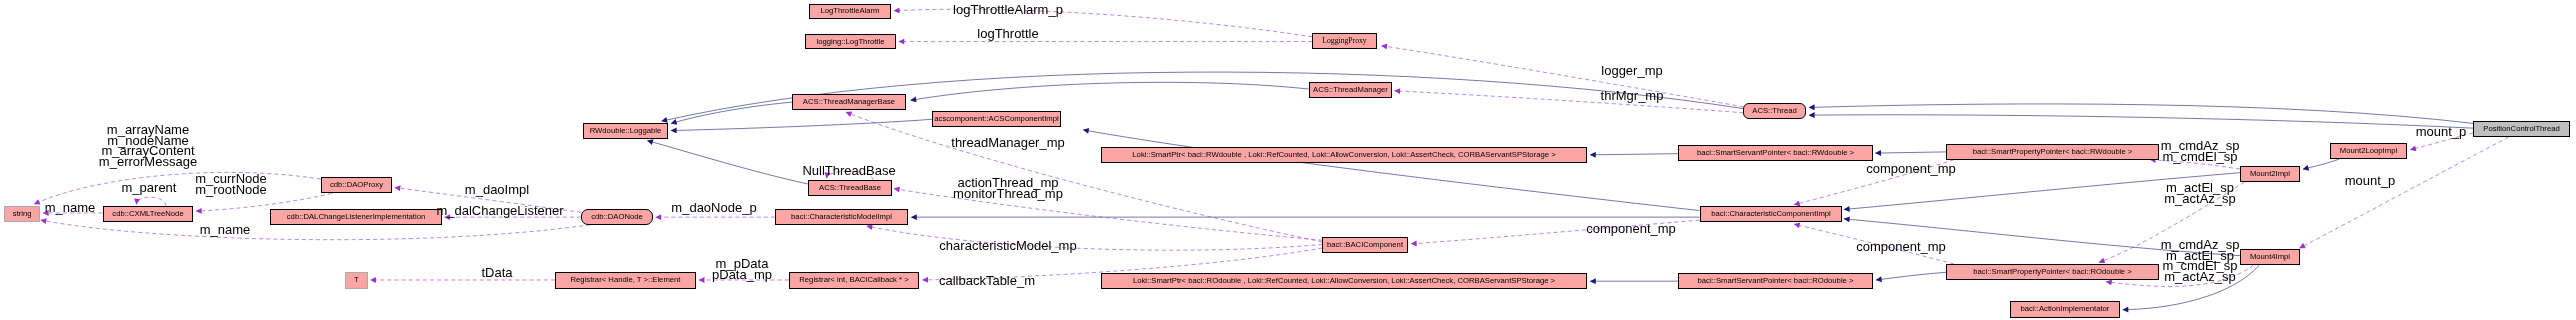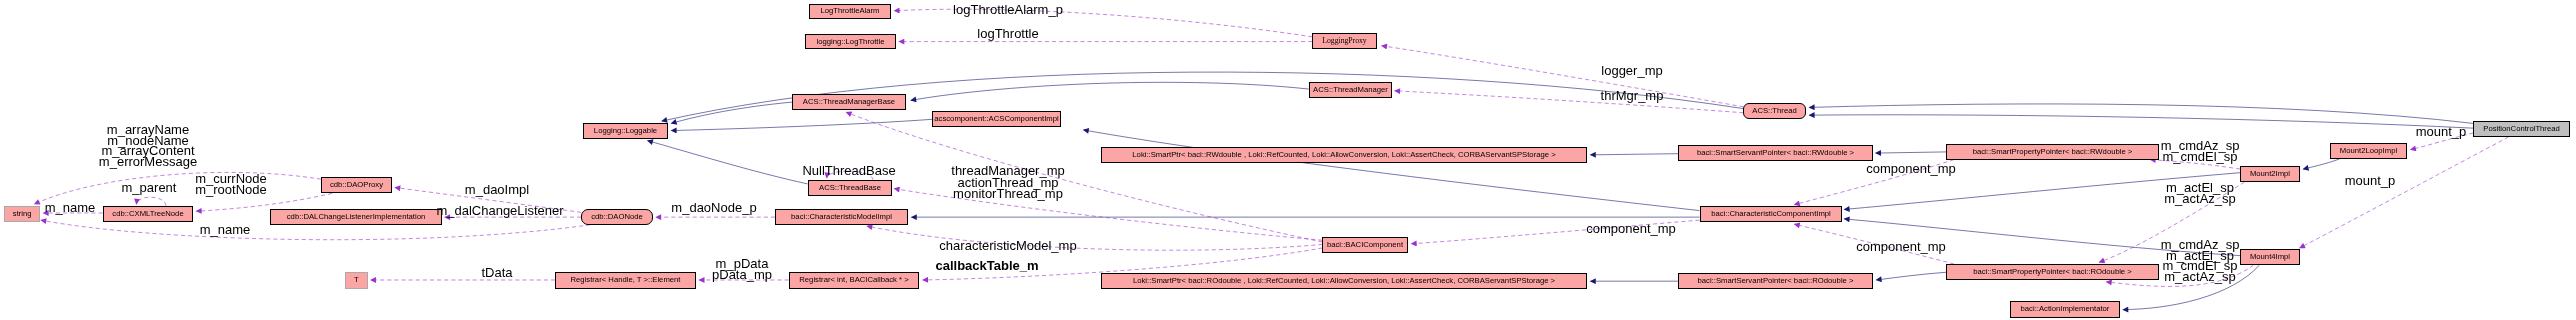--- a/index.html
+++ b/index.html
@@ -76,21 +76,21 @@
     </svg>
   <div id="nodes">
       <div class="node param" style="left: 4.2px; top: 206px; width: 36px; height: 16px;">string</div>
       <div class="node" style="left: 103px; top: 206px; width: 90px; height: 16px;">cdb::CXMLTreeNode</div>
       <div class="node" style="left: 321px; top: 177px; width: 71px; height: 16px;">cdb::DAOProxy</div>
       <div class="node" style="left: 270px; top: 209px; width: 172px; height: 16px;">cdb::DALChangeListenerImplementation</div>
       <div class="node" style="left: 581px; top: 209px; width: 72px; height: 16px; border-radius: 7px;">cdb::DAONode</div>
       <div class="node param" style="left: 345px; top: 272px; width: 22.5px; height: 16.6px;">T</div>
       <div class="node" style="left: 555px; top: 272px; width: 141px; height: 16.6px;">Registrar&lt; Handle, T &gt;::Element</div>
       <div class="node" style="left: 789px; top: 272px; width: 130px; height: 16.6px;">Registrar&lt; int, BACICallback * &gt;</div>
-      <div class="node" style="left: 583px; top: 123px; width: 85px; height: 16px;">Logging::Loggable</div>
+      <div class="node" style="left: 583px; top: 123px; width: 85px; height: 16px;">RWdouble::Loggable</div>
       <div class="node" style="left: 809px; top: 3.6px; width: 82px; height: 15.4px;">LogThrottleAlarm</div>
       <div class="node" style="left: 805px; top: 34px; width: 91px; height: 15.4px;">logging::LogThrottle</div>
       <div class="node" style="left: 792px; top: 94px; width: 114px; height: 16px;">ACS::ThreadManagerBase</div>
       <div class="node" style="left: 932px; top: 111px; width: 129px; height: 16px;">acscomponent::ACSComponentImpl</div>
       <div class="node" style="left: 808px; top: 180px; width: 84px; height: 16px;">ACS::ThreadBase</div>
       <div class="node" style="left: 775px; top: 209px; width: 133px; height: 16px;">baci::CharacteristicModelImpl</div>
       <div class="node" style="left: 1101px; top: 147px; width: 486px; height: 16px;">Loki::SmartPtr&lt; baci::RWdouble , Loki::RefCounted, Loki::AllowConversion, Loki::AssertCheck, CORBAServantSPStorage &gt;</div>
       <div class="node" style="left: 1101px; top: 273px; width: 486px; height: 16px;">Loki::SmartPtr&lt; baci::ROdouble , Loki::RefCounted, Loki::AllowConversion, Loki::AssertCheck, CORBAServantSPStorage &gt;</div>
       <div class="node" style="left: 1312px; top: 33px; width: 65px; height: 16px; font-family: Liberation Serif, serif;">LoggingProxy</div>
       <div class="node" style="left: 1309px; top: 82px; width: 83px; height: 16px;">ACS::ThreadManager</div>
@@ -118,23 +118,23 @@
 m_rootNode</div>
       <div class="elabel" style="left: 497px; top: 185px;">m_daoImpl</div>
       <div class="elabel" style="left: 500px; top: 206px;">m_dalChangeListener</div>
       <div class="elabel" style="left: 225px; top: 225px;">m_name</div>
       <div class="elabel" style="left: 714px; top: 203px;">m_daoNode_p</div>
       <div class="elabel" style="left: 742px; top: 259px;">m_pData
 pData_mp</div>
       <div class="elabel" style="left: 497px; top: 268px;">tData</div>
       <div class="elabel" style="left: 1008px; top: 178px;">actionThread_mp
 monitorThread_mp</div>
-      <div class="elabel" style="left: 1008px; top: 138px; margin-top: 28px;">threadManager_mp</div>
+      <div class="elabel" style="left: 1008px; top: 138px;">threadManager_mp</div>
       <div class="elabel" style="left: 1008px; top: 241px;">characteristicModel_mp</div>
-      <div class="elabel" style="left: 987px; top: 261px; font-weight: bold;">callbackTable_m</div>
+      <div class="elabel" style="left: 987px; top: 276px;">callbackTable_m</div>
       <div class="elabel" style="left: 1008px; top: 4.7px;">logThrottleAlarm_p</div>
       <div class="elabel" style="left: 1008px; top: 28.5px;">logThrottle</div>
       <div class="elabel" style="left: 1632px; top: 66px;">logger_mp</div>
       <div class="elabel" style="left: 1632px; top: 91px;">thrMgr_mp</div>
       <div class="elabel" style="left: 849px; top: 166px;">NullThreadBase</div>
       <div class="elabel" style="left: 1631px; top: 224px;">component_mp</div>
       <div class="elabel" style="left: 1911px; top: 164px;">component_mp</div>
       <div class="elabel" style="left: 1901px; top: 242px;">component_mp</div>
       <div class="elabel" style="left: 2200px; top: 141px;">m_cmdAz_sp
 m_cmdEl_sp</div>

